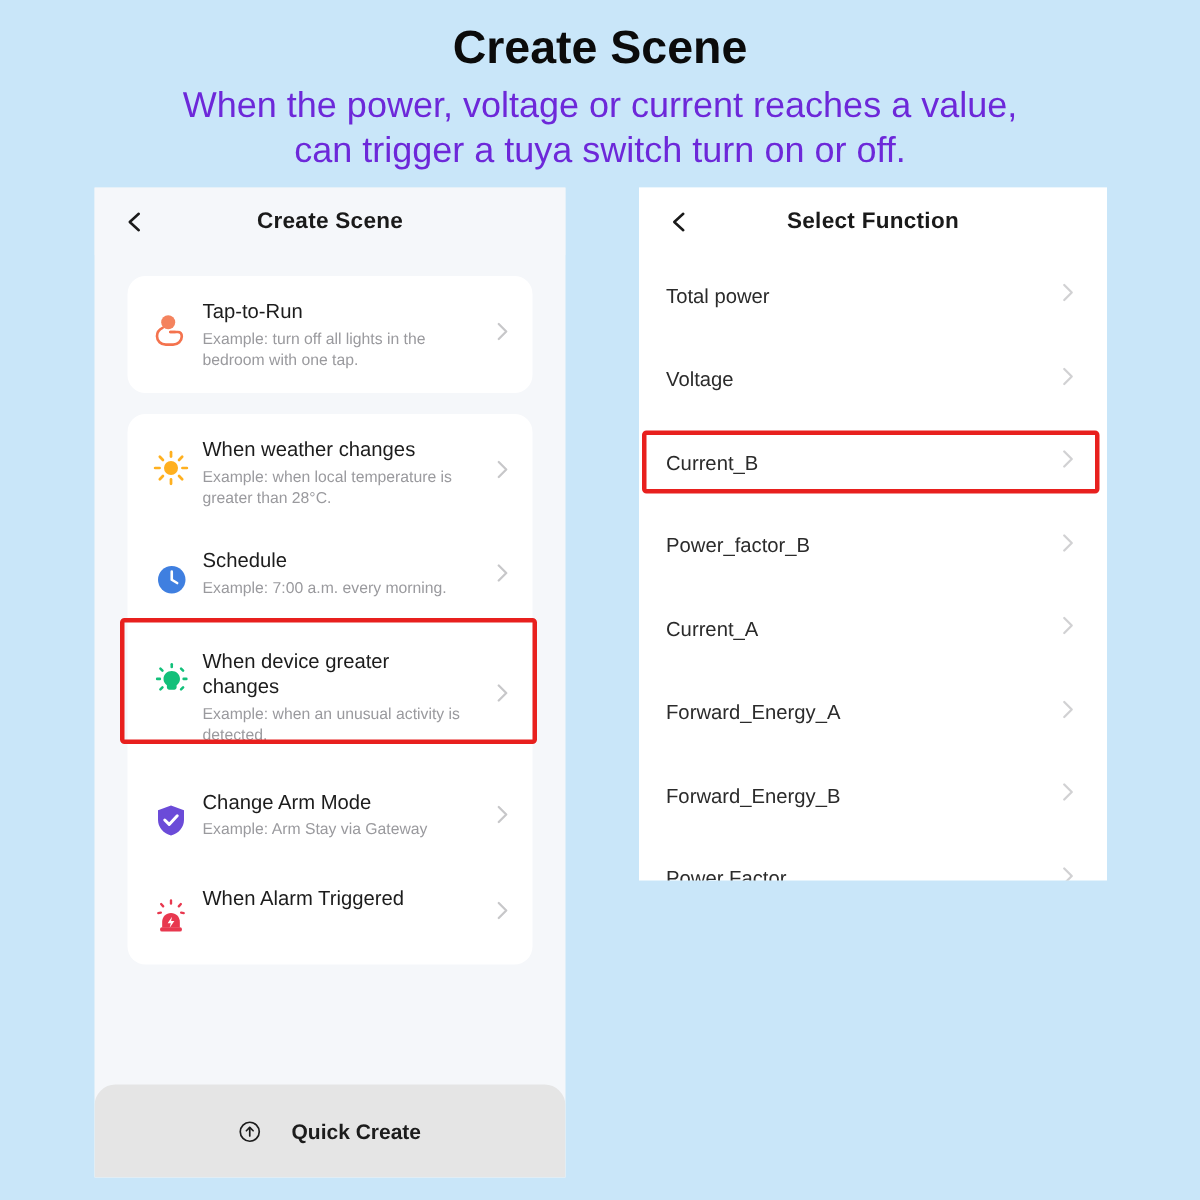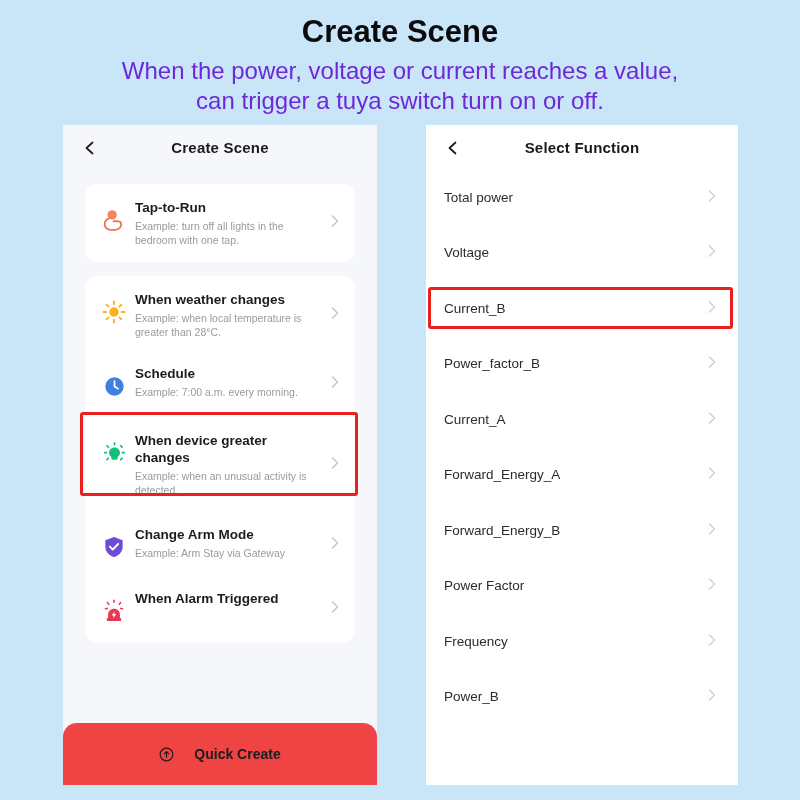--- a/index.html
+++ b/index.html
@@ -50,21 +50,21 @@
     left: 63px;
     top: 125px;
     width: 314px;
     height: 660px;
     background: #f5f7fa;
   }
   #panel-right {
     left: 426px;
     top: 125px;
     width: 312px;
-    height: 660px;
+    height: 462px;
     background: #ffffff;
   }
 
   .panel-header {
     position: relative;
     height: 45px;
     display: flex;
     align-items: center;
     justify-content: center;
   }
@@ -111,21 +111,21 @@
     justify-content: center;
     margin-top: 4px;
   }
   .scene-text {
     flex: 1;
     padding-left: 4px;
     padding-right: 6px;
   }
   .scene-title {
     font-size: 13.5px;
-    font-weight: bold;
+    font-weight: normal;
     color: #1c1c1c;
     line-height: 17px;
   }
   .scene-desc {
     font-size: 10.5px;
     color: #9a9a9e;
     line-height: 14px;
     margin-top: 3px;
   }
   .row-chevron {
@@ -156,21 +156,21 @@
     height: 42px;
   }
 
   
   .quick-create {
     position: absolute;
     left: 0;
     bottom: 0;
     width: 100%;
     height: 62px;
-    background: #ef4444;
+    background: #e5e5e5;
     border-top-left-radius: 14px;
     border-top-right-radius: 14px;
     display: flex;
     align-items: center;
     justify-content: center;
     gap: 20px;
   }
   .quick-create-label {
     font-size: 14px;
     font-weight: bold;

